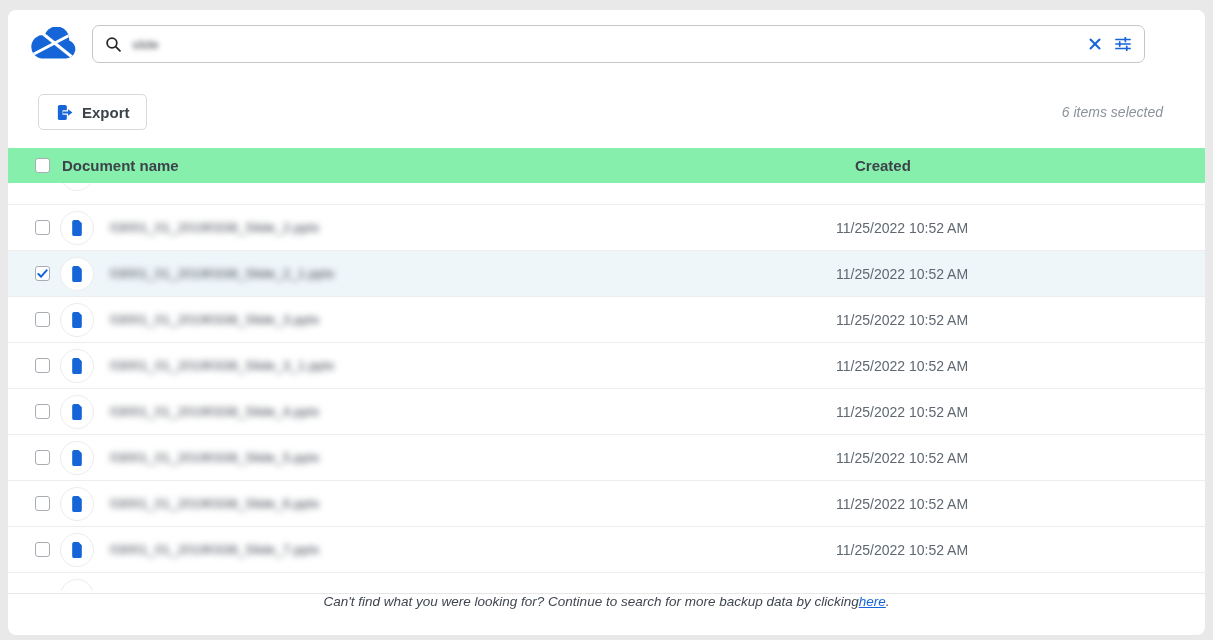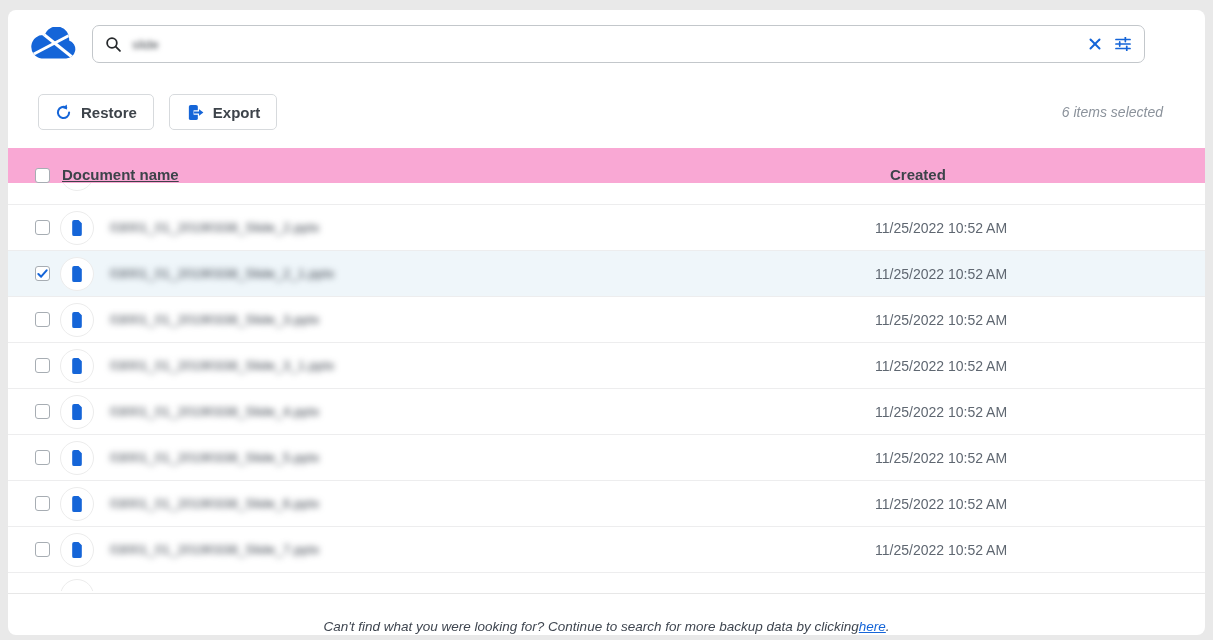--- a/index.html
+++ b/index.html
@@ -38,26 +38,26 @@
     display:flex; align-items:center; gap:9px;
     height:36px; padding:0 16px; background:#fff;
     border:1px solid #d7dadd; border-radius:5px;
     font-size:15px; font-weight:bold; color:#3d434a; cursor:pointer;
   }
   .btn + .btn { margin-left:15px; }
   .selection-status { margin-left:auto; font-size:14px; font-style:italic; color:#8b929b; }
 
   
   .thead {
-    margin-top:18px; height:35px; background:#f9a8d4;
-    display:flex; align-items:flex-end; padding-left:27px; position:relative;
-    font-size:15px; font-weight:bold; color:#3d434a;text-decoration:underline;
+    margin-top:18px; height:35px; background:#86efac;
+    display:flex; align-items:center; padding-left:27px; position:relative;
+    font-size:15px; font-weight:bold; color:#3d434a;
   }
   .thead .col-name { margin-left:12px; }
-  .col-created-h { position:absolute; left:882px; }
+  .col-created-h { position:absolute; left:847px; }
 
   .cb {
     width:15px; height:15px; border:1.6px solid #a7adb3; border-radius:3px;
     background:#fff; display:inline-flex; align-items:center; justify-content:center;
     cursor:pointer; flex:0 0 auto;
   }
   .cb svg { display:none; width:11px; height:11px; }
   .row.selected .cb svg { display:block; }
 
   .rows { height:410px; overflow:hidden; }
@@ -69,31 +69,31 @@
   .row.selected { background:#eff6fa; }
   .icon-circle {
     width:34px; height:34px; border-radius:50%; background:#fff;
     border:1px solid #ececec; display:flex; align-items:center; justify-content:center;
     margin-left:10px; flex:0 0 auto;
   }
   .row .name {
     margin-left:16px; font-size:13.5px; color:#3f4650;
     filter:blur(3px); user-select:none; white-space:nowrap;
   }
-  .row .created { position:absolute; left:867px; font-size:14px; color:#5f6771; font-style:normal; }
+  .row .created { position:absolute; left:828px; font-size:14px; color:#5f6771; font-style:normal; }
 
   .row-partial-top { height:21px; position:relative; overflow:hidden; background:#fff; }
   .row-partial-top .icon-circle { position:absolute; left:52px; top:-26px; margin:0; }
   .row-partial-bottom { height:19px; position:relative; overflow:hidden; background:#fff; border-top:1px solid #ededee; }
   .row-partial-bottom .icon-circle { position:absolute; left:52px; top:6px; margin:0; }
 
   
   .footer {
     height:41px; border-top:1px solid #e7e7e7;
-    display:flex; align-items:flex-end; justify-content:center;
+    display:flex; align-items:flex-start; justify-content:center;
     font-size:13.5px; font-style:italic; color:#3f4650;
   }
   .footer a { color:#1565d8; text-decoration:underline; cursor:pointer; }
 </style>
 </head>
 <body>
 
 <div class="card">
 
   <div class="topbar">
@@ -133,27 +133,20 @@
               <line x1="12.5" y1="9.6" x2="12.5" y2="14"></line>
             </g>
           </svg>
         </div>
       </div>
     </div>
   </div>
 
   <div class="toolbar">
     <button class="btn">
-      <svg viewBox="0 0 20 20" width="17" height="17">
-        <path d="M16.6 10 a6.6 6.6 0 1 1 -3.4 -5.8" fill="none" stroke="#1565d8" stroke-width="2.4" stroke-linecap="round"></path>
-        <path d="M13.9 0.6 L14.2 6.4 L8.6 4.6 Z" fill="#1565d8"></path>
-      </svg>
-      <span>Restore</span>
-    </button>
-    <button class="btn">
       <svg viewBox="0 0 19 18" width="18" height="17">
         <path d="M3 3 a2 2 0 0 1 2 -2 h5.5 a2 2 0 0 1 2 2 v12 a2 2 0 0 1 -2 2 h-5.5 a2 2 0 0 1 -2 -2 z" fill="#1565d8"></path>
         <line x1="8" y1="9" x2="16.5" y2="9" stroke="#ffffff" stroke-width="4.6"></line>
         <line x1="8.5" y1="9" x2="14.5" y2="9" stroke="#1565d8" stroke-width="2"></line>
         <path d="M13.8 5.6 L18.4 9 L13.8 12.4 Z" fill="#1565d8"></path>
       </svg>
       <span>Export</span>
     </button>
     <span class="selection-status">6 items selected</span>
   </div>

